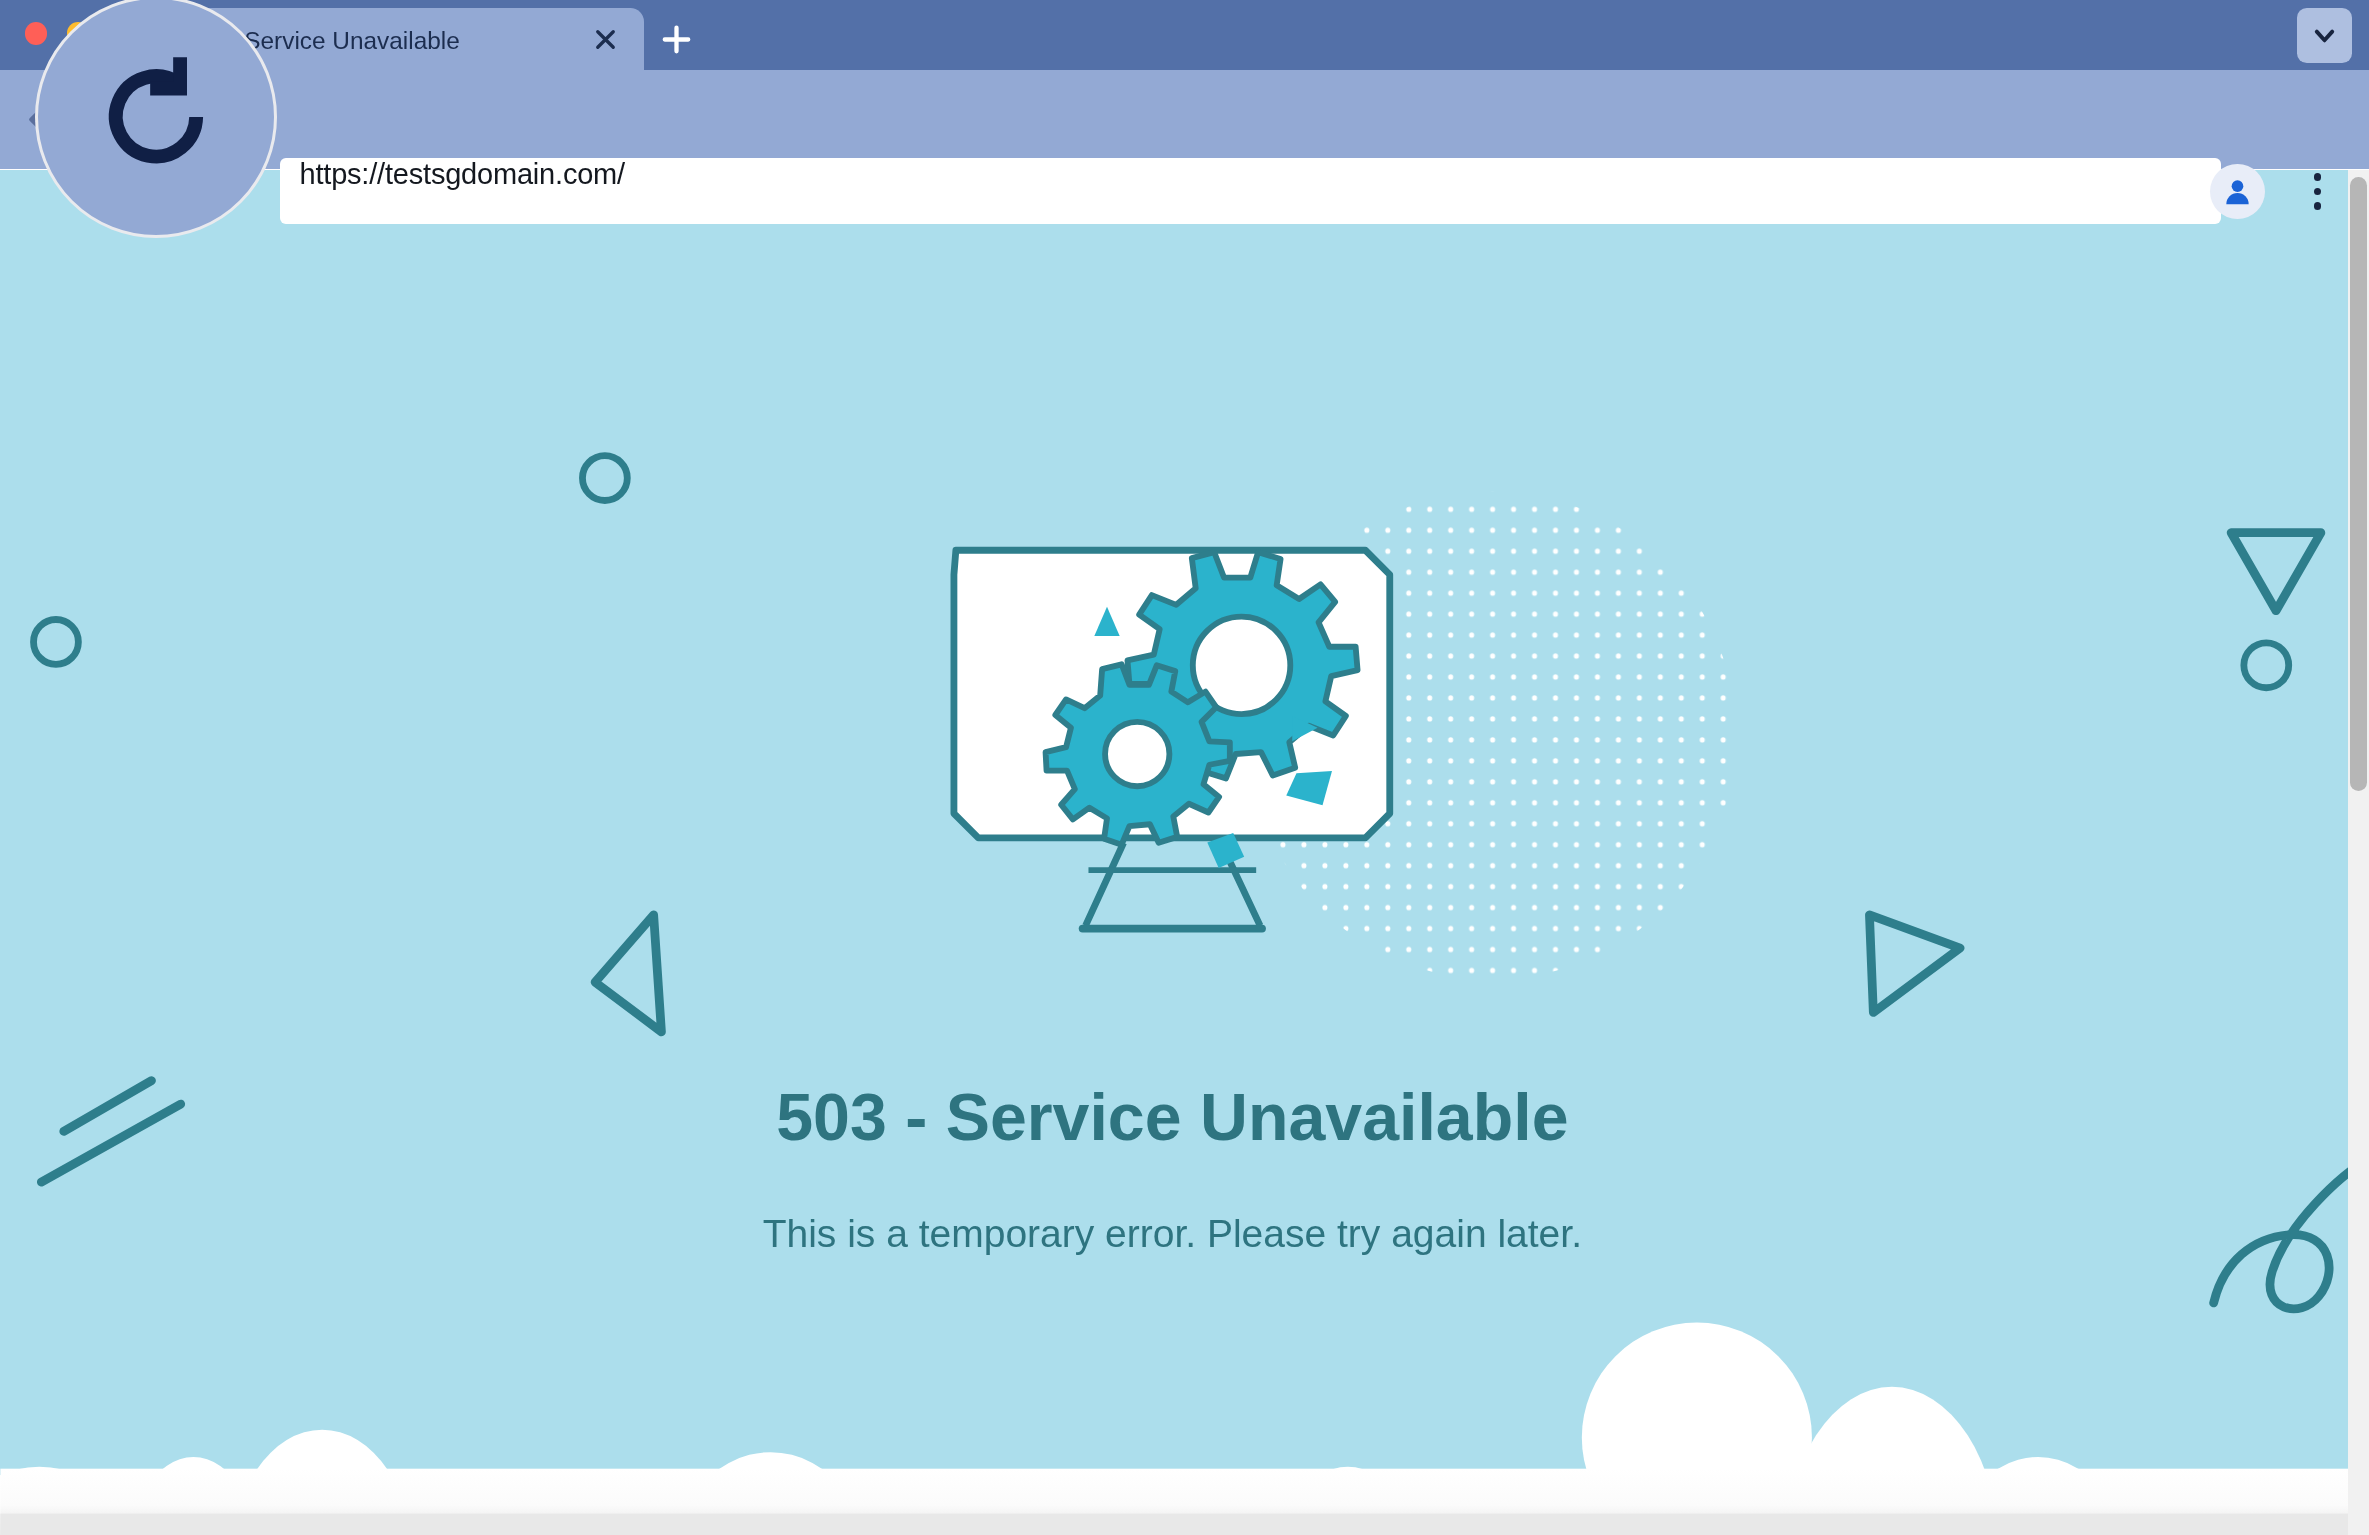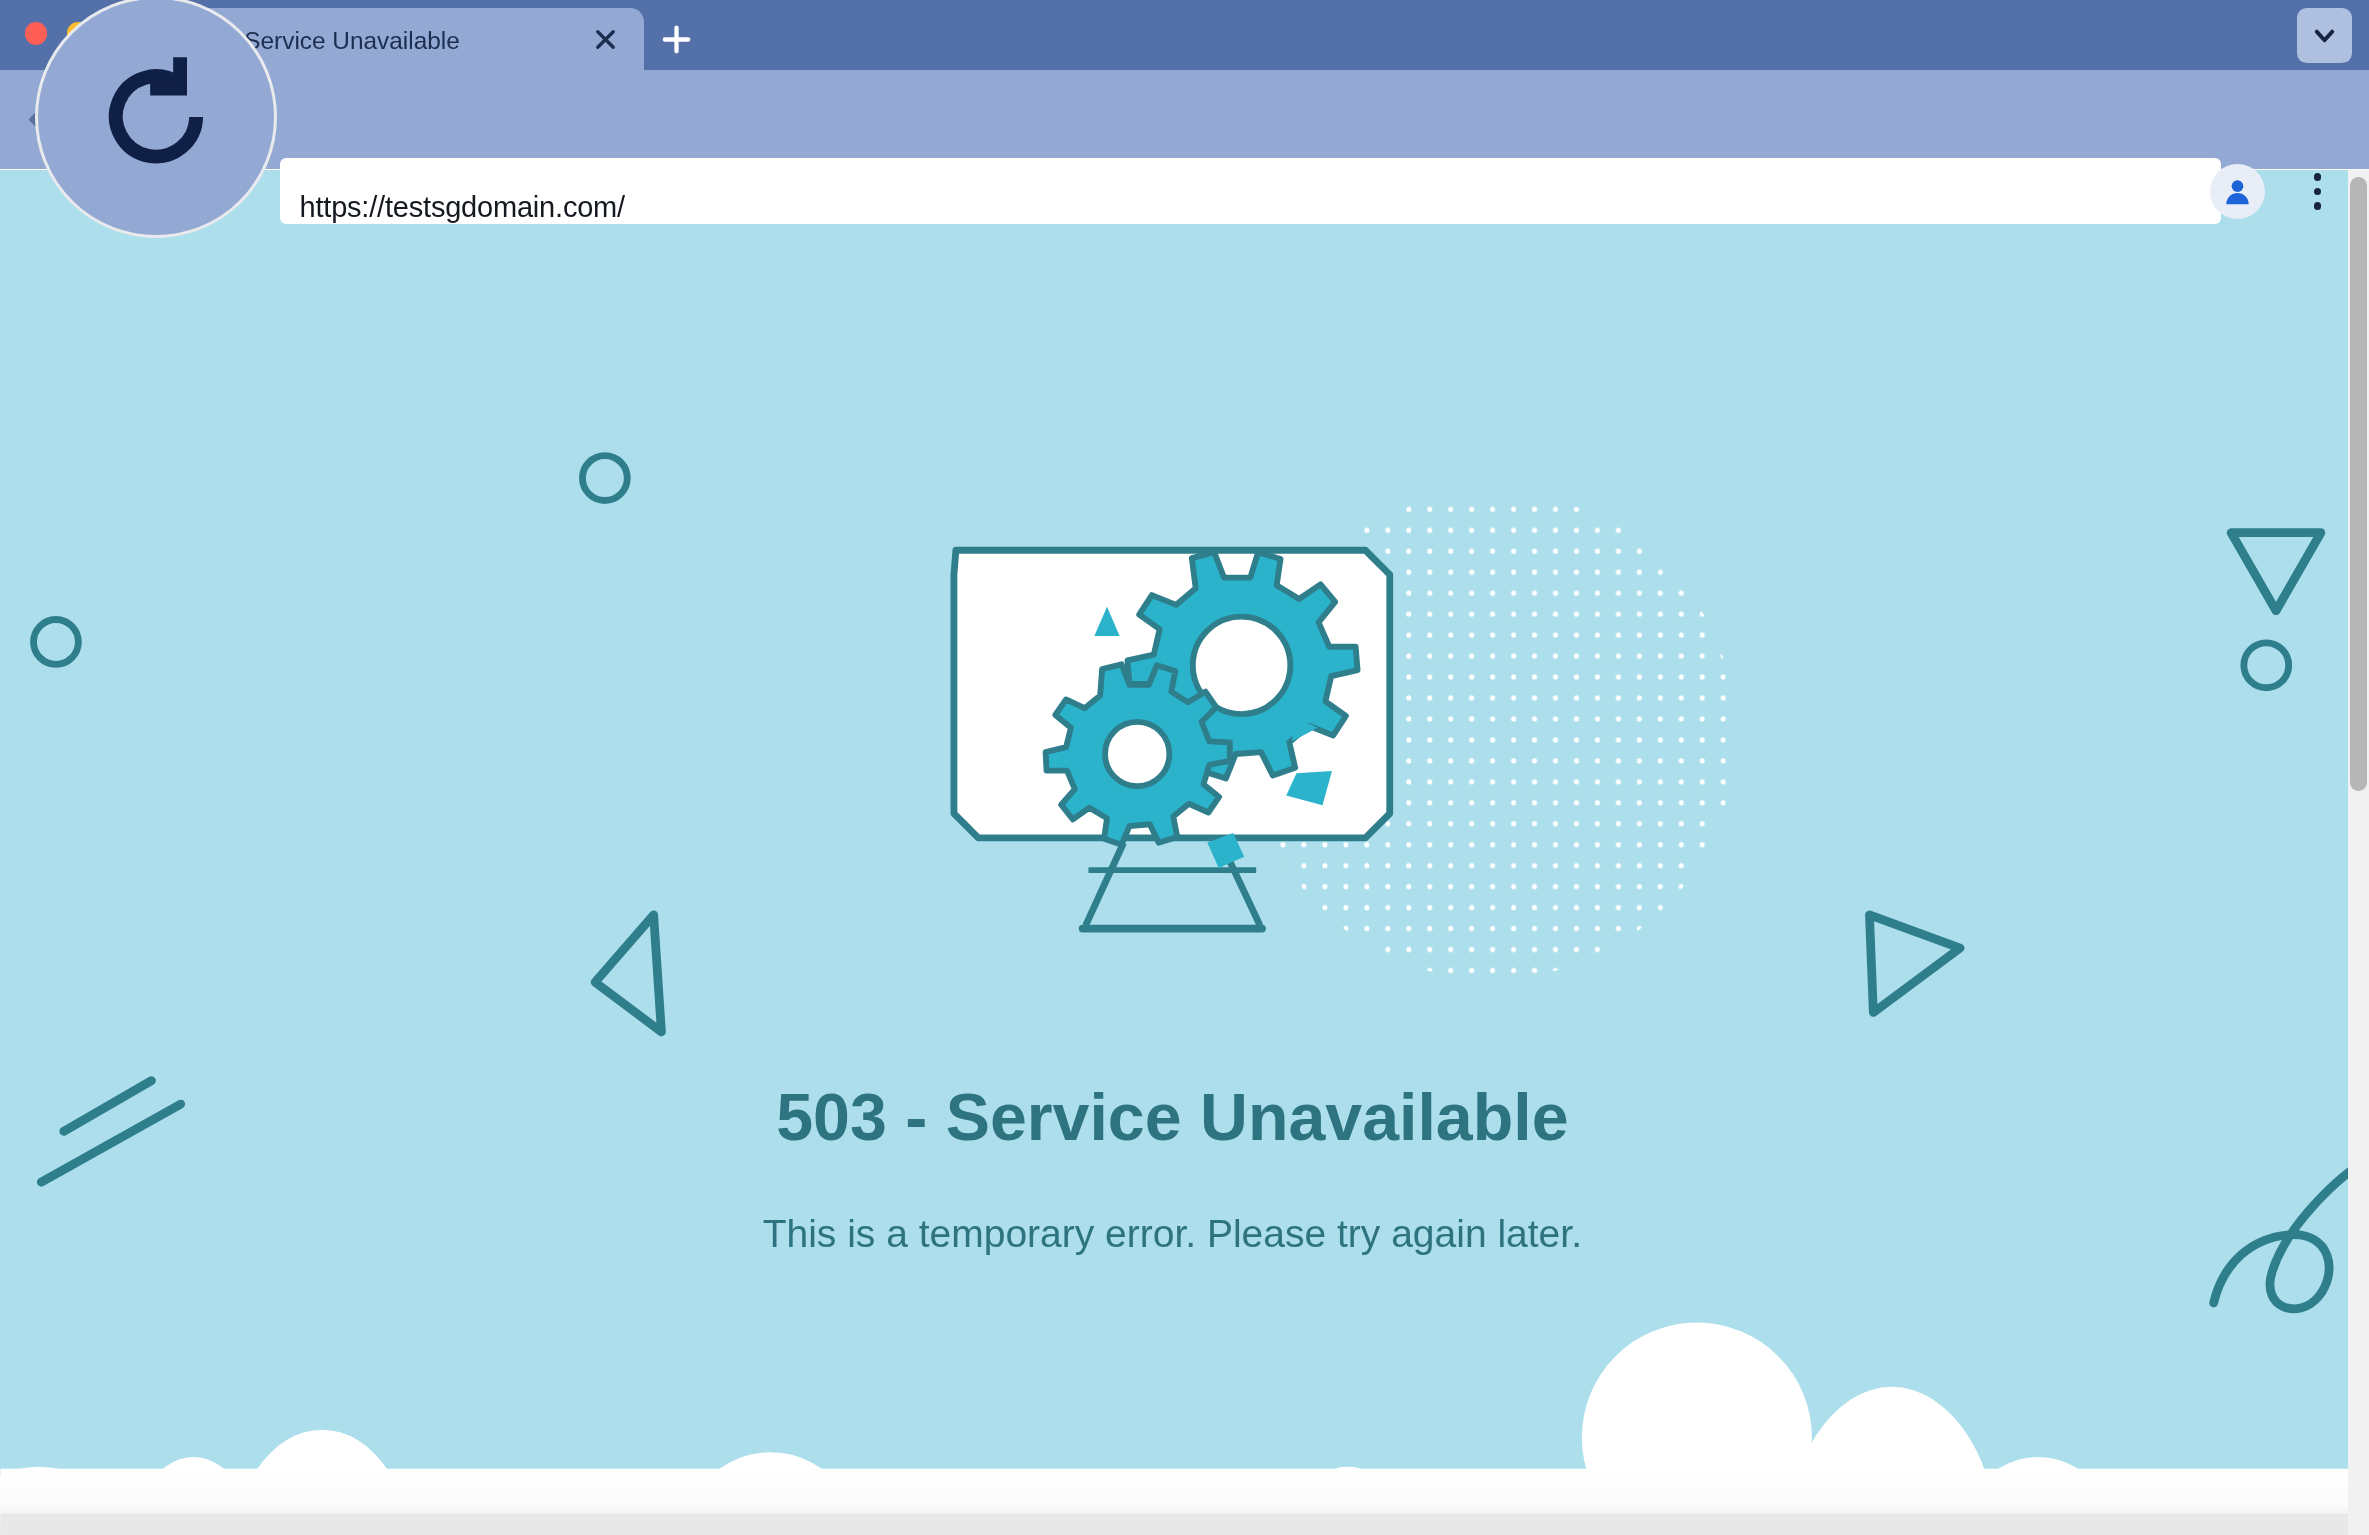--- a/index.html
+++ b/index.html
@@ -67,21 +67,21 @@
   }
   #reload-btn {
     position:absolute; left:105px; top:19.5px; width:60px; height:60px;
     display:flex; align-items:center; justify-content:center;
   }
   #omnibox {
     position:absolute; left:280px; top:88px;
     width:1941px; height:66px;
     background:#ffffff;
     border-radius:5.9px;
-    display:flex; align-items:flex-end;
+    display:flex; align-items:flex-start;
   }
   #url-text {
     padding-left:19.5px;
     font-size:29px; color:#14181f;
     white-space:nowrap; overflow:hidden;
     letter-spacing:-0.2px;
   }
   #profile-btn {
     position:absolute; right:105px; top:94px;
     width:55px; height:55px; border-radius:50%;

